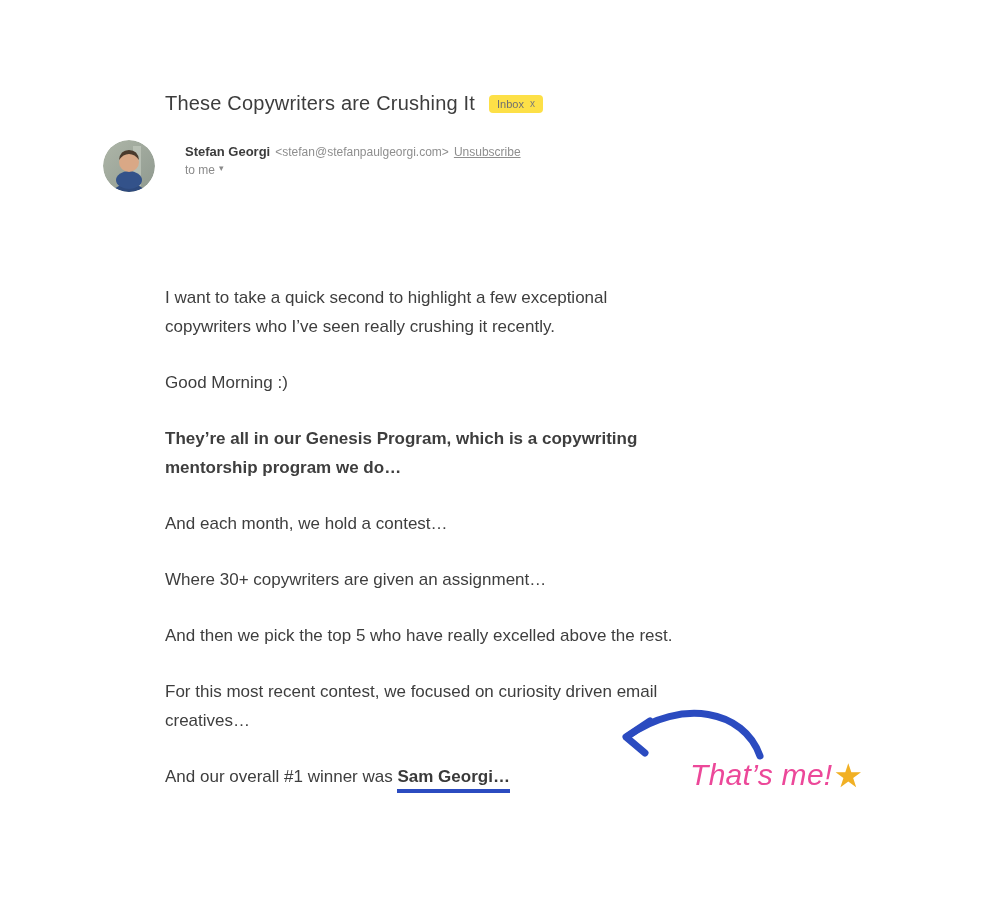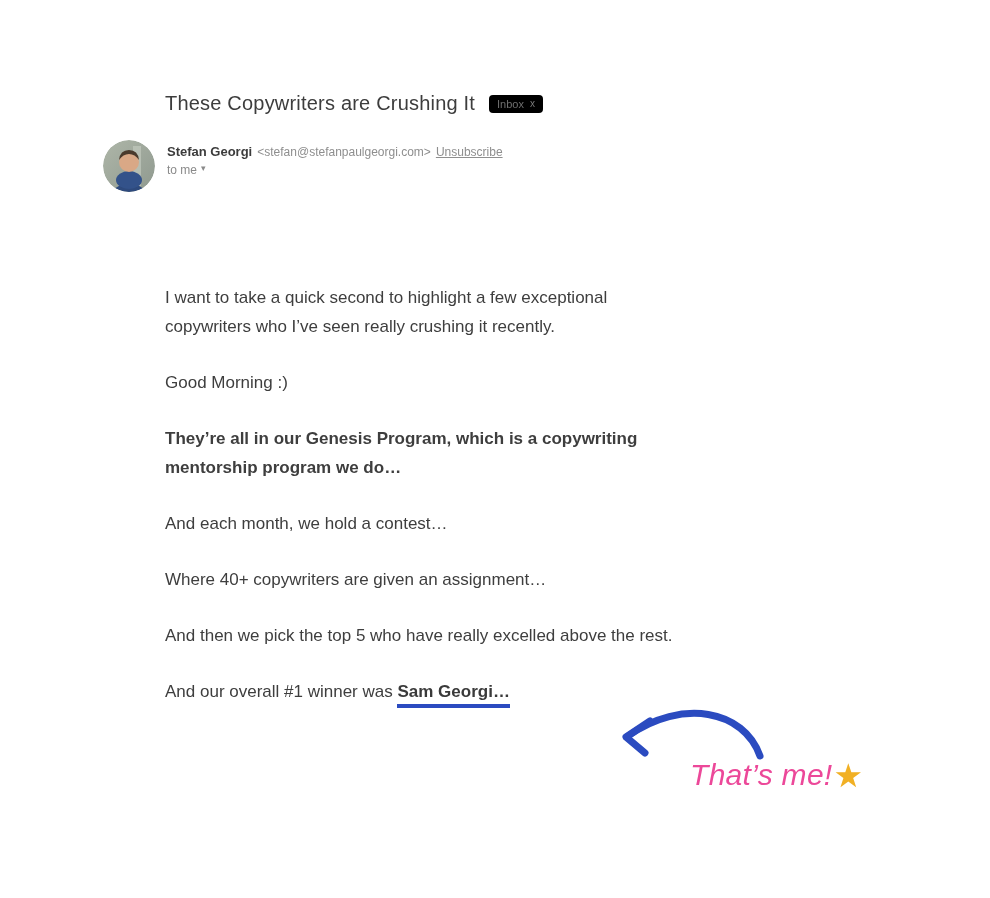--- a/index.html
+++ b/index.html
@@ -25,40 +25,40 @@
   .subject {
     font-size: 20px;
     font-weight: 400;
     color: #3d3d3d;
     letter-spacing: 0.2px;
   }
   .chip {
     display: inline-flex;
     align-items: center;
     gap: 6px;
-    background: #000000;
+    background: #fde047;
     border-radius: 4px;
     padding: 3px 8px;
     font-size: 11px;
     color: #6f6f6f;
     cursor: pointer;
   }
   .chip-x {
     font-size: 10px;
     color: #7a7a7a;
     cursor: pointer;
   }
 
   
   .sender-row {
     position: absolute;
     left: 103px;
     top: 140px;
     display: flex;
-    gap: 12px;
+    gap: 30px;
   }
   .avatar {
     width: 52px;
     height: 52px;
     border-radius: 50%;
     overflow: hidden;
     flex: 0 0 52px;
     cursor: pointer;
   }
   .avatar svg { display: block; }
@@ -197,22 +197,24 @@
     </div>
   </div>
 
   <div class="email-body">
     <p>I want to take a quick second to highlight a few exceptional
 copywriters who I’ve seen really crushing it recently.</p>
     <p>Good Morning :)</p>
     <p class="bold">They’re all in our Genesis Program, which is a copywriting
 mentorship program we do…</p>
     <p>And each month, we hold a contest…</p>
-    <p>Where 40+ copywriters are given an assignment…</p>
+    <p>Where 30+ copywriters are given an assignment…</p>
     <p>And then we pick the top 5 who have really excelled above the rest.</p>
+    <p>For this most recent contest, we focused on curiosity driven email
+creatives…</p>
     <p><span>And our overall #1 winner was </span><a class="winner-link">Sam Georgi…</a></p>
   </div>
 
   <svg class="arrow-svg" viewBox="0 0 160 64" xmlns="http://www.w3.org/2000/svg">
     <path d="M 148 54 C 132 8 70 -4 16 34" fill="none" stroke="#2b4bc0" stroke-width="7" stroke-linecap="round"></path>
     <path d="M 38 19 L 14 35 L 33 51" fill="none" stroke="#2b4bc0" stroke-width="7" stroke-linecap="round" stroke-linejoin="round"></path>
   </svg>
 
   <div class="annotation">
     <span class="annotation-text">That’s me!</span>

